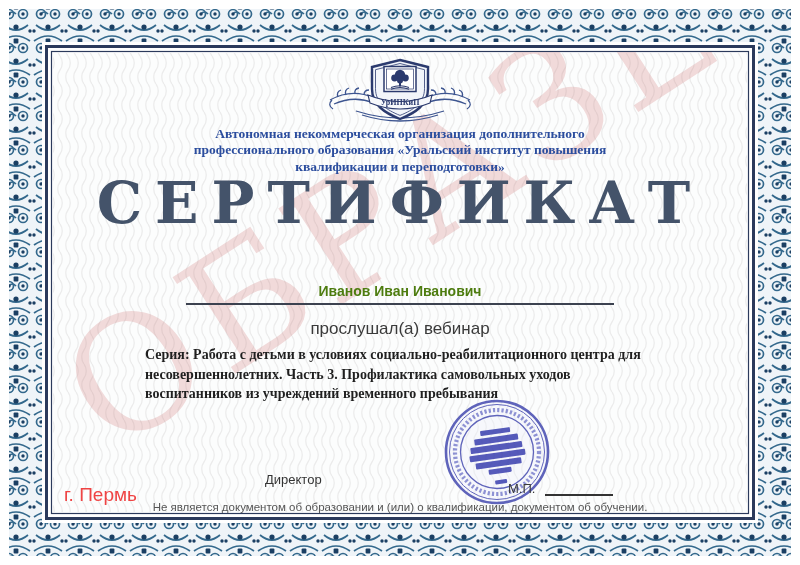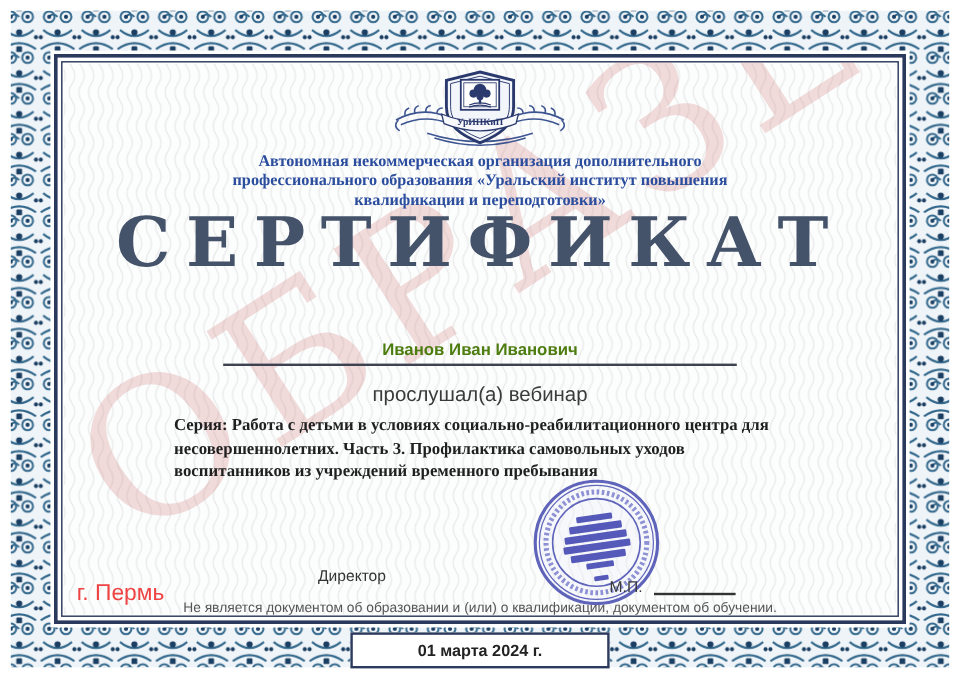--- a/index.html
+++ b/index.html
@@ -176,17 +176,14 @@
     <div>Директор</div>
   </div>
 
   <div class="abs city">г. Пермь</div>
 
   <div class="abs stamp-label">М.П.</div>
   <div class="abs signature-line"></div>
 
   <div class="abs disclaimer centered">Не является документом об образовании и (или) о квалификации, документом об обучении.</div>
 
-  <div class="abs date-box">
-    <span>01 марта 2024 г.</span>
-  </div>
 
 </div>
 
 </body></html>

